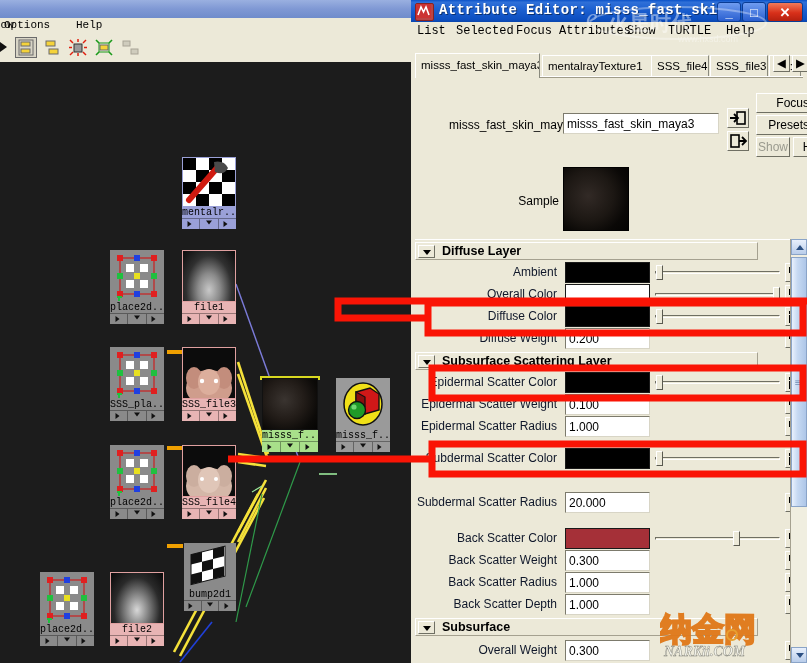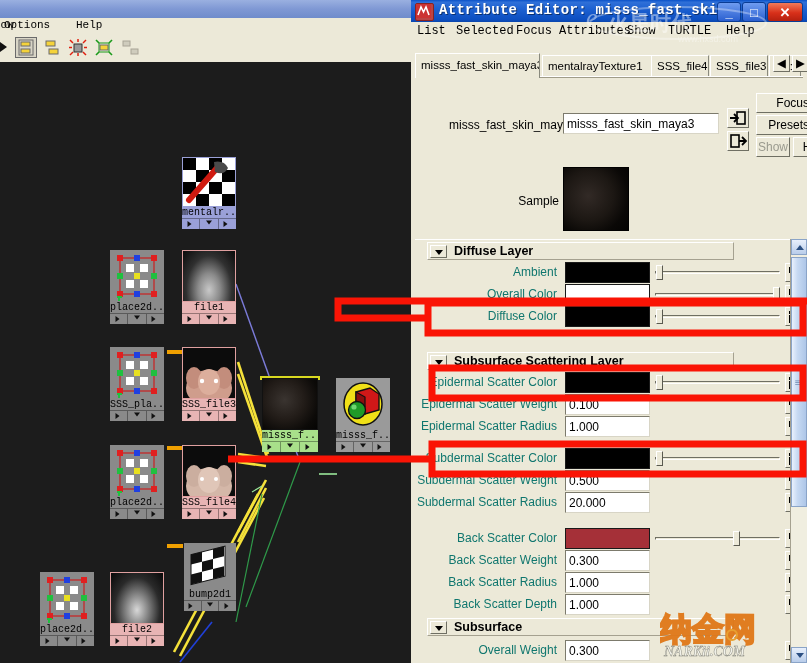--- a/index.html
+++ b/index.html
@@ -94,31 +94,31 @@
   #sample-label{position:absolute;left:78px;top:194px;width:70px;text-align:right;font-size:12px;}
   #sample-swatch{position:absolute;left:563px;top:167px;width:64px;height:62px;
       background:radial-gradient(circle at 38% 45%,#322a26 0%,#1c1713 48%,#0a0806 75%,#040302 100%);
       border:1px solid #000;}
 
   
   #attr-area{position:absolute;left:415px;top:239px;width:392px;height:424px;background:#ece9d8;
       border-top:1px solid #fff;}
   #attr-body{position:absolute;left:0;top:0;width:375px;height:424px;overflow:hidden;}
 
-  .sechead{position:absolute;left:12px;height:18px;width:307px;background:#ece9d8;
+  .sechead{position:absolute;left:0;height:18px;width:343px;background:#ece9d8;
       border-top:1px solid #fff;border-left:1px solid #fff;
       border-bottom:1px solid #a5a190;border-right:1px solid #a5a190;box-sizing:border-box;}
   .sechead .arrow{position:absolute;left:2px;top:2px;width:17px;height:13px;background:#ece9d8;
       border:1px solid #fff;border-right-color:#6f6f63;border-bottom-color:#6f6f63;box-sizing:border-box;}
   .sechead .arrow::after{content:"";position:absolute;left:4px;top:4px;
       border-left:4px solid transparent;border-right:4px solid transparent;border-top:5px solid #000;}
   .sechead .stxt{position:absolute;left:26px;top:1px;font-weight:bold;font-size:12.5px;color:#000;}
 
   .row{position:absolute;left:0;width:375px;height:21px;}
-  .row .lbl{position:absolute;right:233px;top:3px;font-size:12px;color:#0f766e;white-space:nowrap;}
+  .row .lbl{position:absolute;right:233px;top:3px;font-size:12px;color:#0f172a;white-space:nowrap;}
   .row .sw{position:absolute;left:150px;top:0px;width:85px;height:21px;border:1px solid #1a1a1a;
       box-sizing:border-box;}
   .row .val{position:absolute;left:150px;top:0px;width:85px;height:21px;background:#fff;
       border:1px solid #7c7a6c;border-right-color:#d8d5c6;border-bottom-color:#d8d5c6;
       box-sizing:border-box;font-size:12px;padding:2px 3px;line-height:16px;}
   .row .slider{position:absolute;left:240px;top:6px;width:125px;height:9px;}
   .row .slider .track{position:absolute;left:0;top:3px;width:100%;height:3px;
       border:1px solid #6f6f63;border-right-color:#fff;border-bottom-color:#fff;box-sizing:border-box;}
   .row .slider .thumb{position:absolute;top:-3px;width:7px;height:15px;background:#ece9d8;
       border:1px solid #fff;border-right-color:#5a5a50;border-bottom-color:#5a5a50;box-sizing:border-box;}
@@ -648,20 +648,29 @@
           <div class="track"></div>
           <div class="thumb" style="left:118px"></div>
         </div>
       <div class="mapbtn">
           <span class="g">
             <i style="left:0;top:0;width:6px;height:6px"></i>
           </span>
         </div>
     </div>
 
+    <div class="row" style="top:88px">
+      <div class="lbl">Diffuse Weight</div>
+      <div class="val">0.200</div>
+      <div class="mapbtn">
+          <span class="g">
+            <i style="left:0;top:0;width:6px;height:6px"></i>
+          </span>
+        </div>
+    </div>
 
     <div class="sechead" style="top:112px">
       <div class="arrow"></div>
       <div class="stxt">Subsurface Scattering Layer</div>
     </div>
 
     <div class="row" style="top:132px">
       <div class="lbl">Epidermal Scatter Color</div>
       <div class="sw" style="background:#000"></div>
       <div class="slider">
@@ -704,29 +713,20 @@
           <div class="thumb" style="left:1px"></div>
         </div>
       <div class="mapbtn">
           <span class="g">
             <i style="left:0;top:0;width:11px;height:3px"></i>
             <i style="left:0;top:4px;width:4px;height:8px"></i>
           </span>
         </div>
     </div>
 
-    <div class="row" style="top:230px">
-      <div class="lbl">Subdermal Scatter Weight</div>
-      <div class="val">0.500</div>
-      <div class="mapbtn">
-          <span class="g">
-            <i style="left:0;top:0;width:6px;height:6px"></i>
-          </span>
-        </div>
-    </div>
 
     <div class="row" style="top:252px">
       <div class="lbl">Subdermal Scatter Radius</div>
       <div class="val">20.000</div>
       <div class="mapbtn">
           <span class="g">
             <i style="left:0;top:0;width:6px;height:6px"></i>
           </span>
         </div>
     </div>

